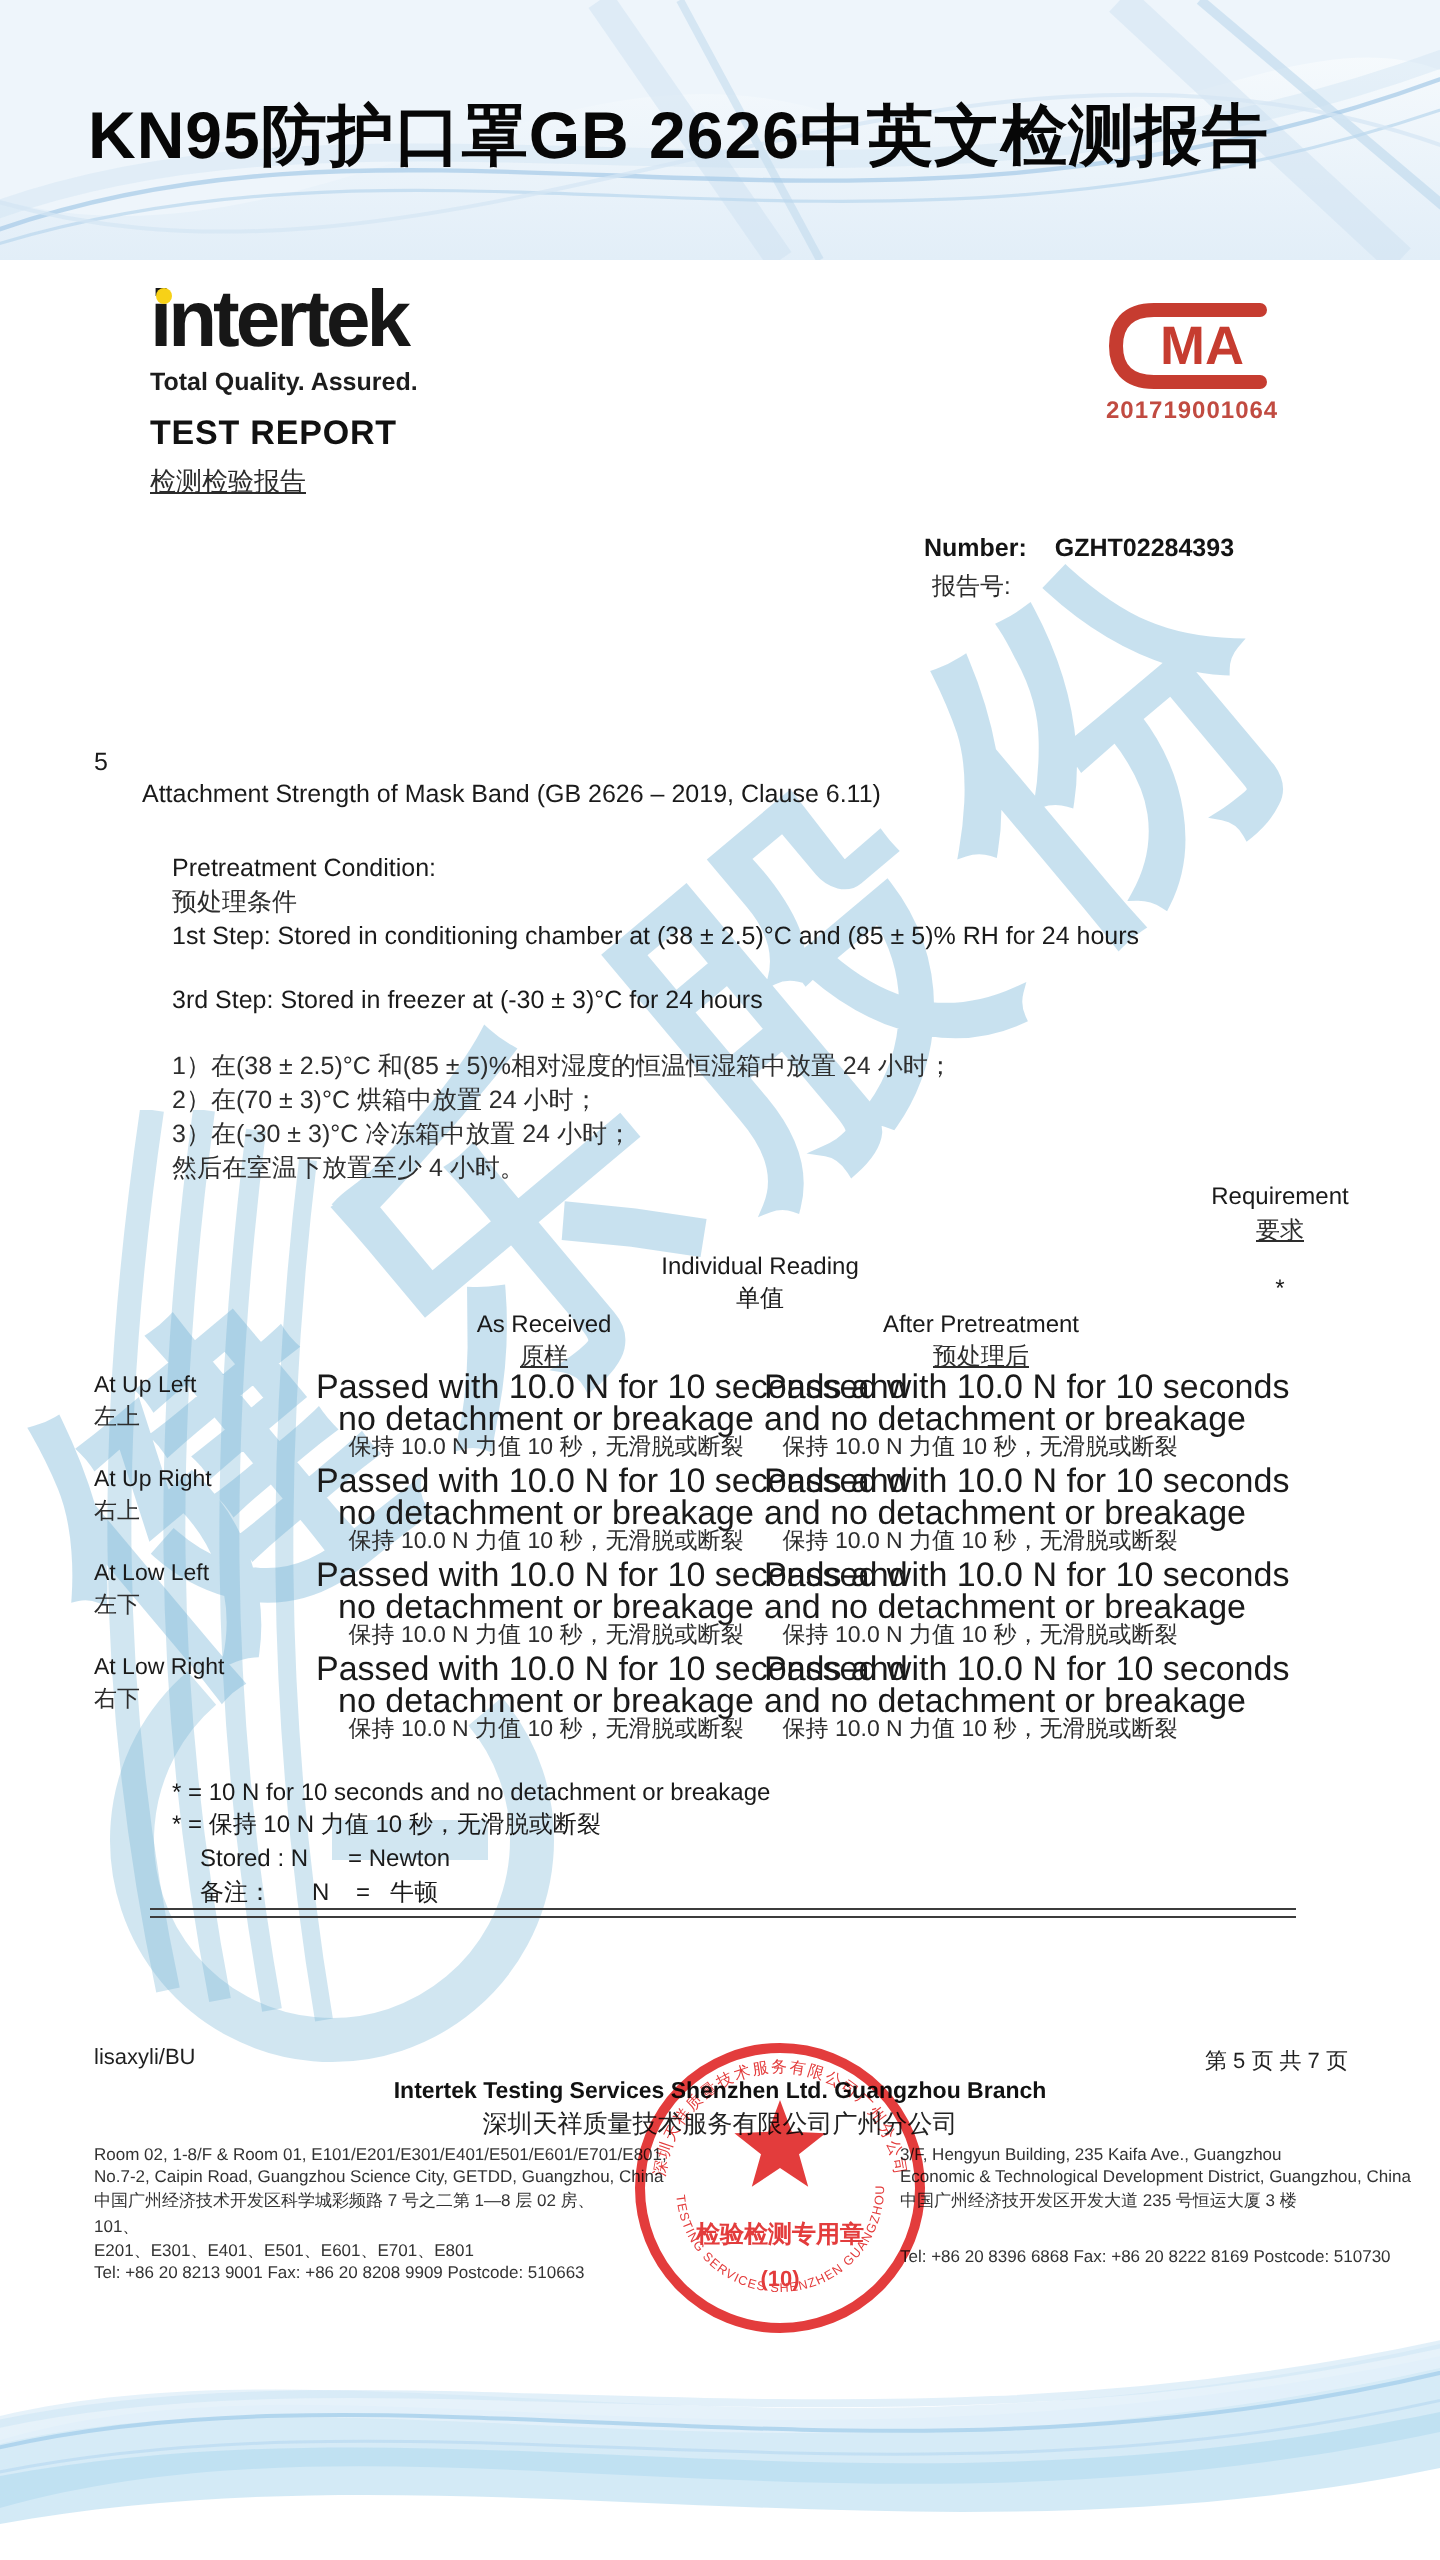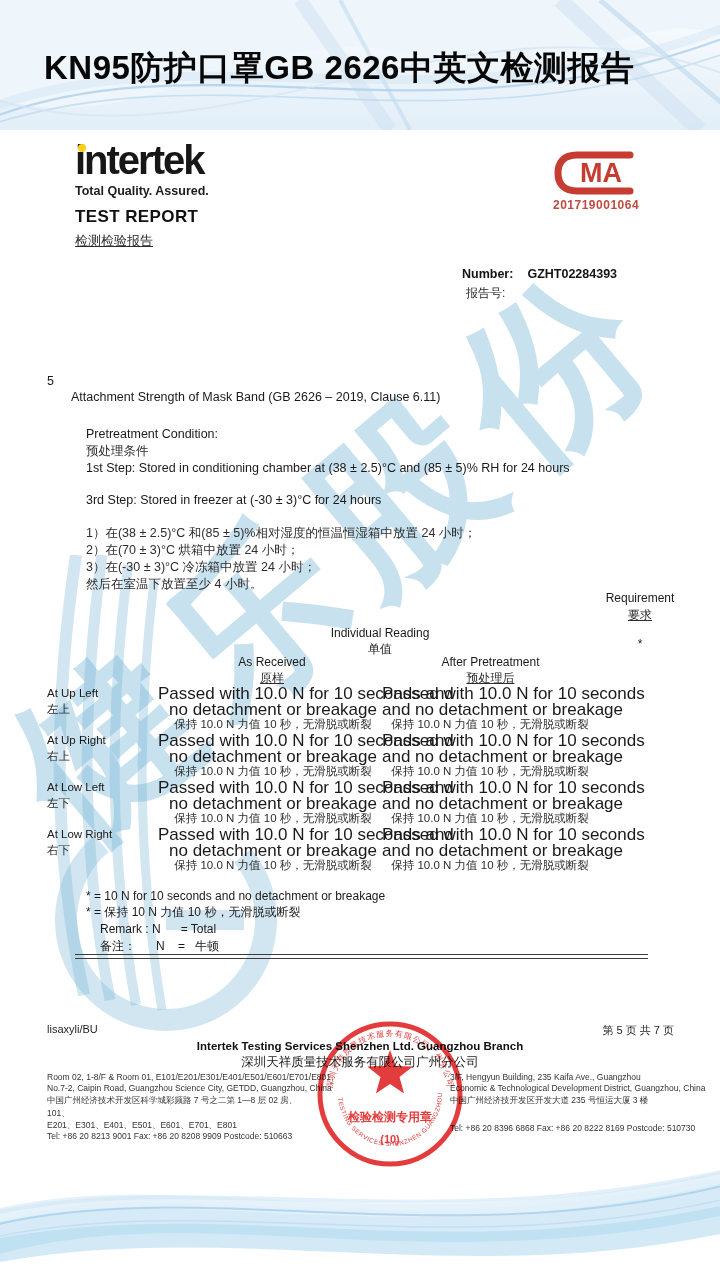--- a/index.html
+++ b/index.html
@@ -207,21 +207,21 @@
       <div class="cell-zh">保持 10.0 N 力值 10 秒，无滑脱或断裂</div>
     </div>
     <div class="abs" style="left:382px;top:827px;width:216px;">
       <div class="cell-en">Passed with 10.0 N for 10 seconds</div>
       <div class="cell-en">and no detachment or breakage</div>
       <div class="cell-zh">保持 10.0 N 力值 10 秒，无滑脱或断裂</div>
     </div>
 
     <div class="abs note" style="left:86px;top:888px;">* = 10 N for 10 seconds and no detachment or breakage</div>
     <div class="abs note" style="left:86px;top:904px;">* = 保持 10 N 力值 10 秒，无滑脱或断裂</div>
-    <div class="abs note" style="left:100px;top:921px;">Remark : N      = Total</div>
+    <div class="abs note" style="left:100px;top:921px;">Stored : N      = Newton</div>
     <div class="abs note" style="left:100px;top:938px;">备注：      N    =   牛顿</div>
     <div class="dbl-rule"></div>
 
     <div class="abs ft-small" style="left:47px;top:1023px;">lisaxyli/BU</div>
     <div class="abs ft-small" style="left:556px;top:1023px;width:118px;text-align:right;">第 5 页 共 7 页</div>
     <div class="abs ft-company-en" style="left:0;top:1040px;width:720px;">Intertek Testing Services Shenzhen Ltd. Guangzhou Branch</div>
     <div class="abs ft-company-zh" style="left:0;top:1054px;width:720px;">深圳天祥质量技术服务有限公司广州分公司</div>
 
     <div class="abs" style="left:47px;top:1072px;width:330px;height:68px;">
       <div class="abs addr" style="left:0;top:0;">Room 02, 1-8/F &amp; Room 01, E101/E201/E301/E401/E501/E601/E701/E801,</div>

